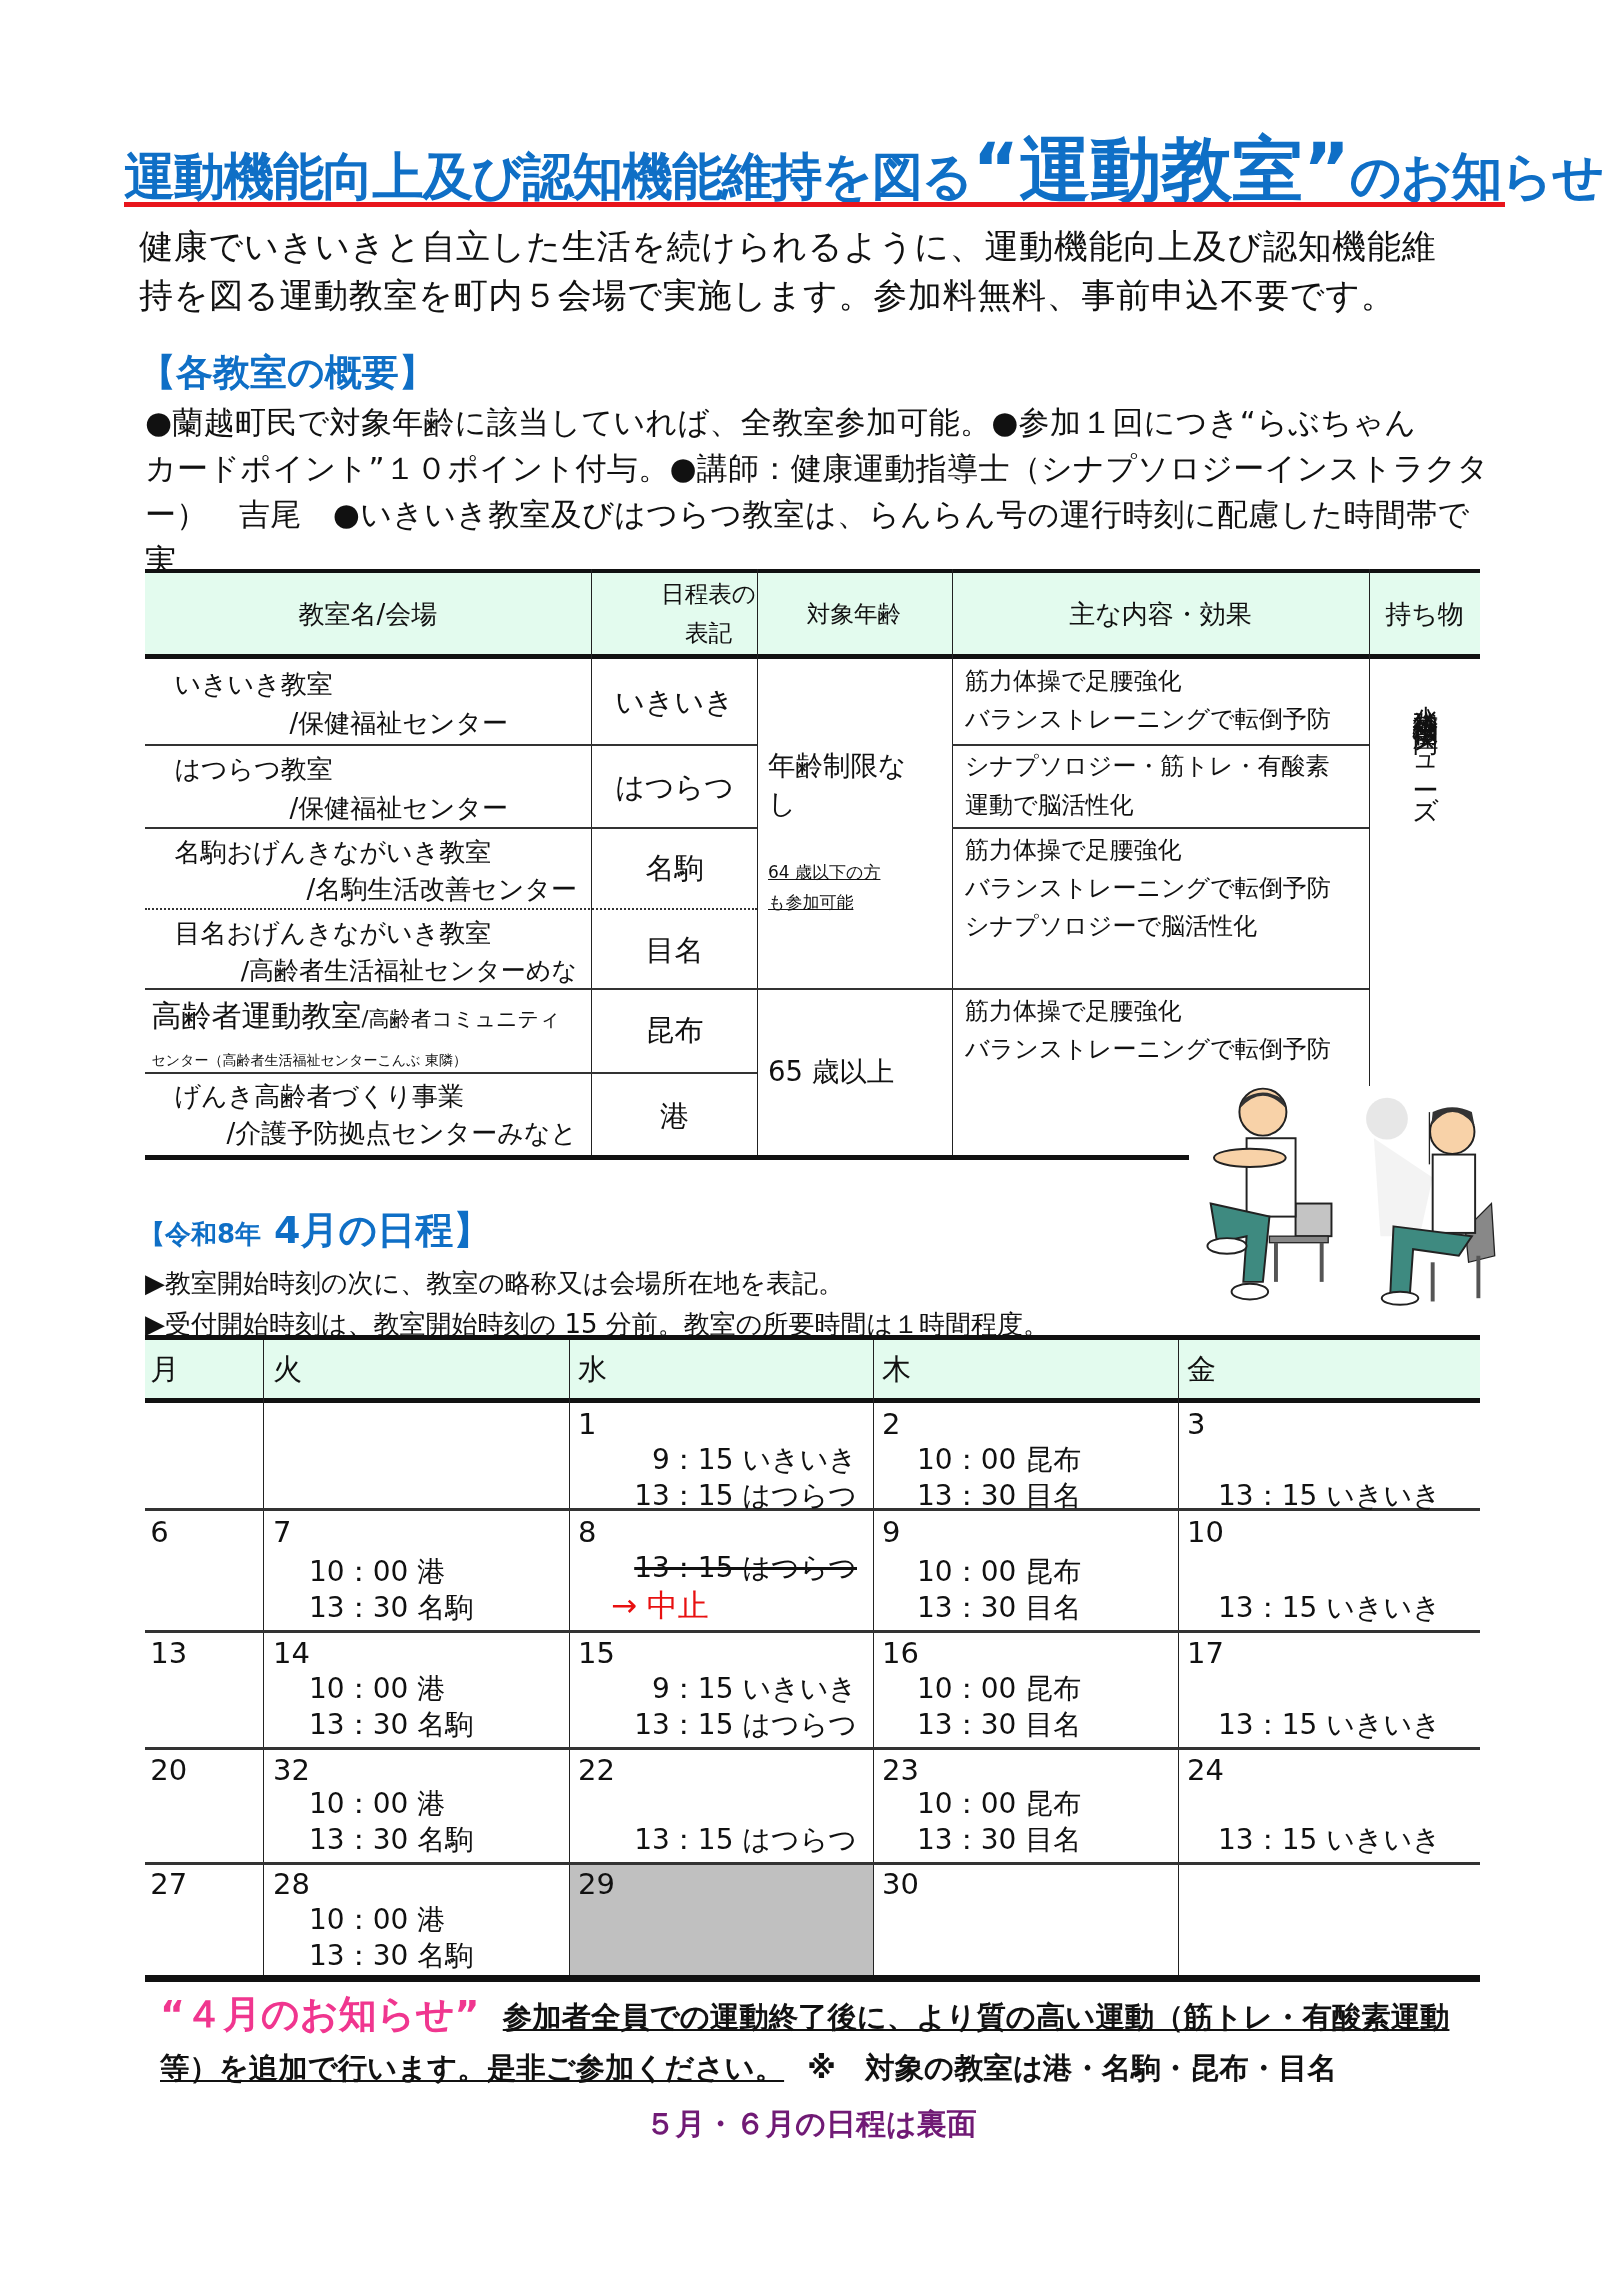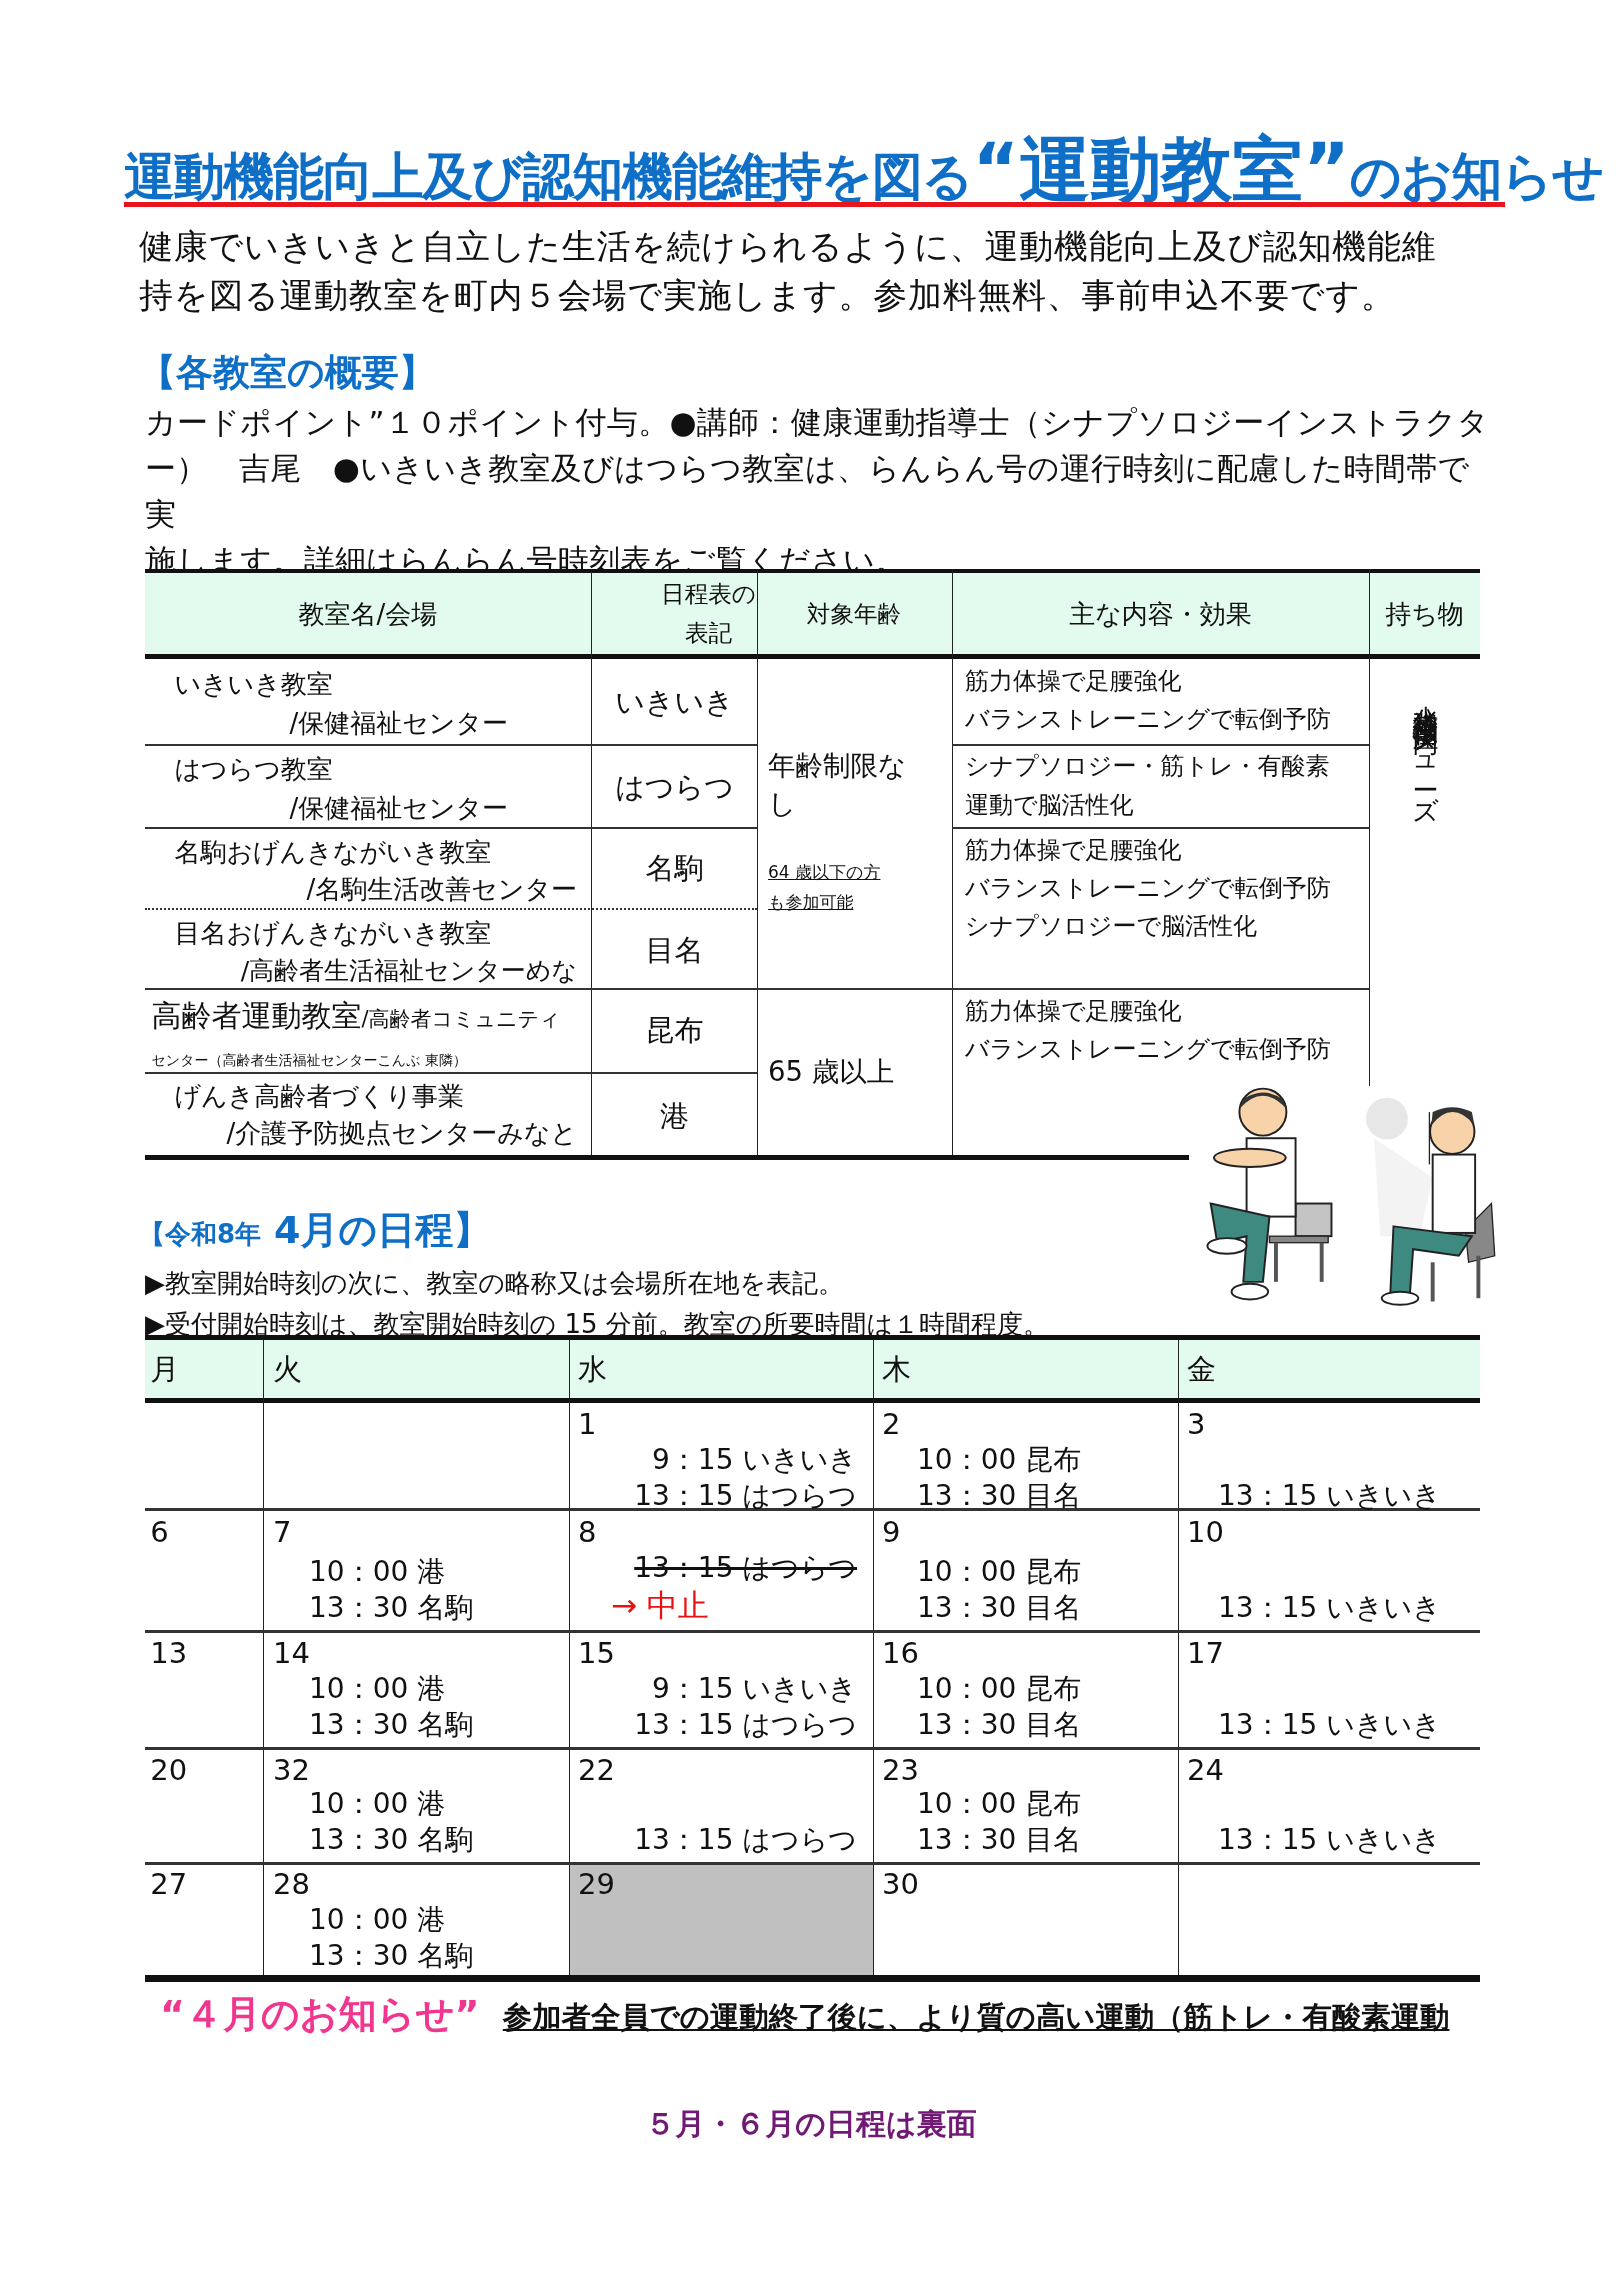--- a/index.html
+++ b/index.html
@@ -55,20 +55,21 @@
 </div>
 <div class="abs title-rule"></div>
 
 <div class="abs intro">
   <div>健康でいきいきと自立した生活を続けられるように、運動機能向上及び認知機能維</div>
   <div>持を図る運動教室を町内５会場で実施します。参加料無料、事前申込不要です。</div>
 </div>
 
 <div class="abs sec-head" style="left:139px; top:350px;">【各教室の概要】</div>
 <div class="abs para">
+  <div>●蘭越町民で対象年齢に該当していれば、全教室参加可能。●参加１回につき“らぶちゃん</div>
   <div>カードポイント”１０ポイント付与。●講師：健康運動指導士（シナプソロジーインストラクタ</div>
   <div>ー）　吉尾　●いきいき教室及びはつらつ教室は、らんらん号の運行時刻に配慮した時間帯で実</div>
   <div>施します。詳細はらんらん号時刻表をご覧ください。</div>
 </div>
 
 <div class="abs t1">
   <div class="hdr"></div>
 
   <div class="hcell" style="left:0; top:0; width:446px; height:90px;">教室名/会場</div>
   <div class="hcell small" style="left:446px; top:0; width:167px; height:90px; flex-direction:column;margin-left:34px;">
@@ -265,16 +266,20 @@
   <div class="daynum" style="left:737px; top:525px;">30</div>
   <div class="ev" style="left:164px; top:561px;">10：00 港</div>
   <div class="ev" style="left:164px; top:597px;">13：30 名駒</div>
 </div>
 
 <div class="abs notice">
   <div style="white-space:nowrap;">
     <span class="notice-title">“４月のお知らせ”</span>
     <span class="u" style="margin-left:13px;">参加者全員での運動終了後に、より質の高い運動（筋トレ・有酸素運動</span>
   </div>
+  <div style="white-space:nowrap;">
+    <span class="u">等）を追加で行います。是非ご参加ください。</span>
+    <span style="margin-left:13px;">※　対象の教室は港・名駒・昆布・目名</span>
+  </div>
 </div>
 
 <div class="abs footer">５月・６月の日程は裏面</div>
 
 
 </body></html>

